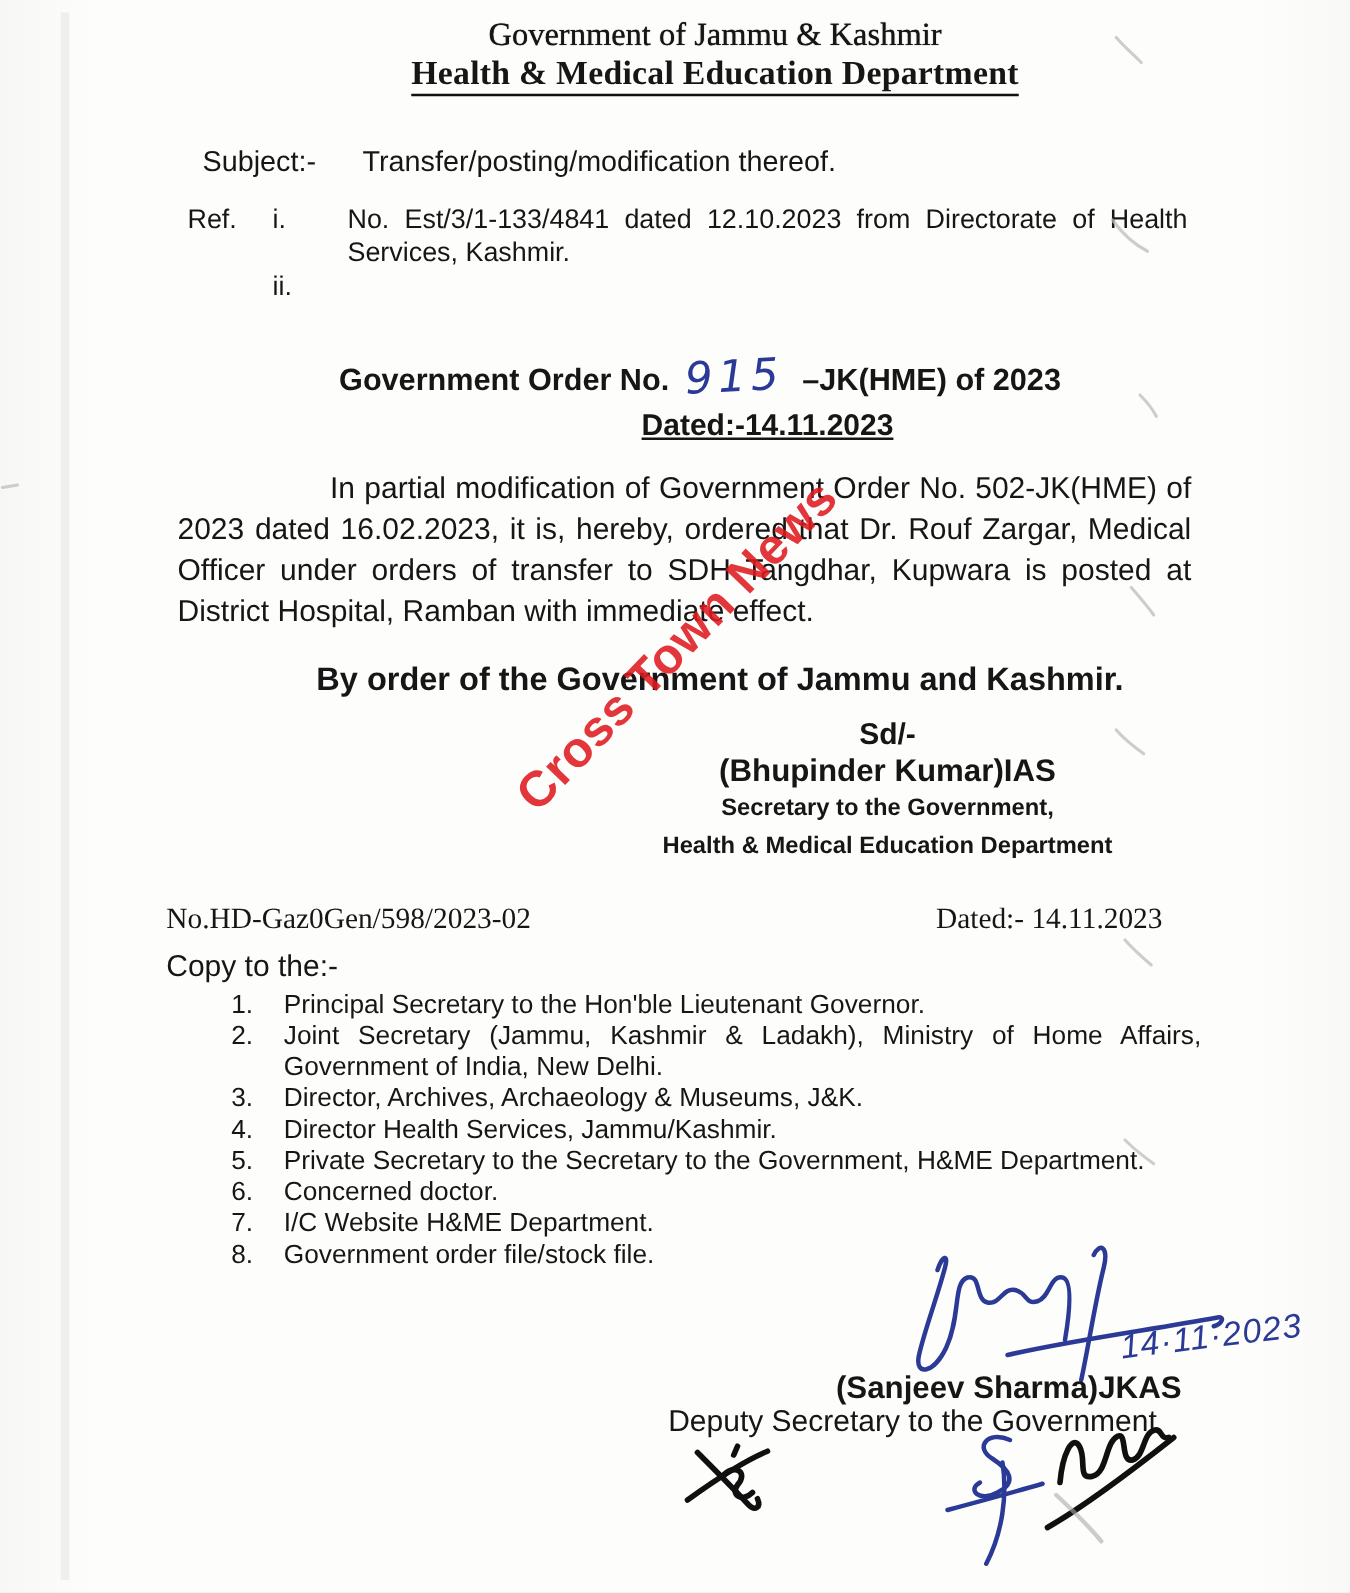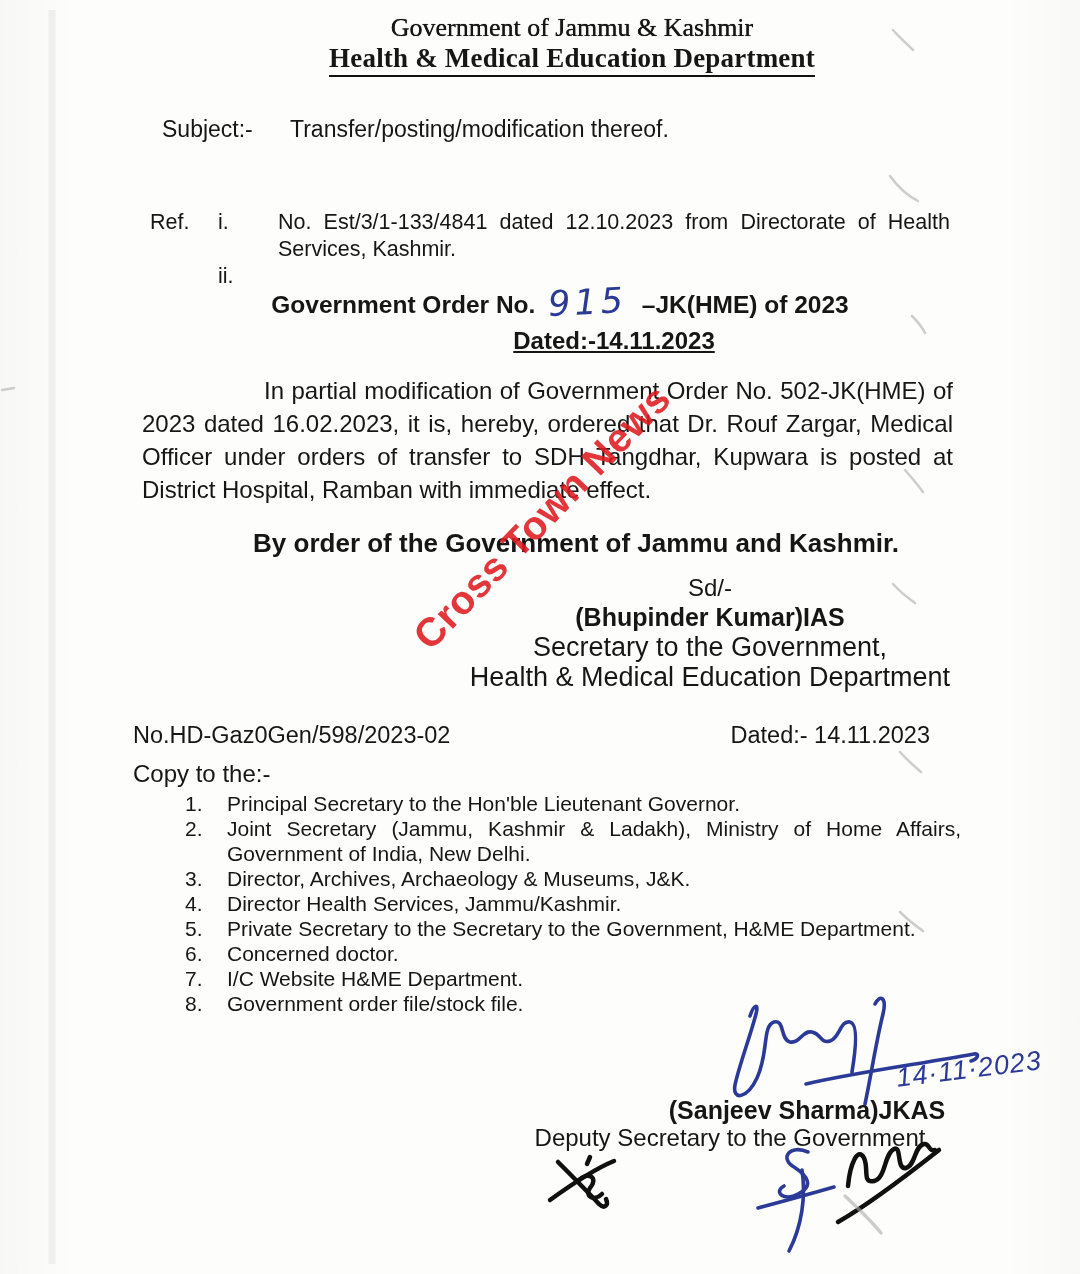--- a/index.html
+++ b/index.html
@@ -24,21 +24,21 @@
   .lh-line1,.lh-line3{font-size:26px;font-weight:400;text-shadow:0 0 0.7px #000;}
   .lh-line2{font-size:27px;font-weight:700;letter-spacing:0.2px;}
   .lh-line2 span{display:inline-block;border-bottom:2.5px solid #111;padding-bottom:1px;}
   
   .subject-row{position:absolute;top:116px;left:150px;display:flex;font-size:23px;margin-left:12px;}
   .subject-row .lbl{width:128px;flex:0 0 128px;}
   
   .ref-grid{
     position:absolute;top:162px;left:150px;width:800px;
     display:grid;grid-template-columns:68px 60px 1fr;
-    font-size:21.5px;line-height:27px;margin-top:47px;
+    font-size:21.5px;line-height:27px;
   }
   .ref-text{text-align:justify;}
   
   .order-heading{
     position:absolute;top:283px;left:0;right:0;
     text-align:center;padding-left:40px;
     font-weight:700;font-size:24.5px;line-height:36px;
   }
   .hand-number{
     display:inline-block;
@@ -57,27 +57,27 @@
     text-align:justify;text-indent:122px;
   }
   
   .by-order{
     position:absolute;top:528px;left:0;right:0;
     text-align:center;padding-left:72px;
     font-weight:700;font-size:26px;
   }
   
   .sd-block{position:absolute;top:574px;left:440px;width:540px;text-align:center;}
-  .sd{font-weight:400;font-size:24px;line-height:28px;}
+  .sd{font-weight:700;font-size:24px;line-height:28px;}
   .sd-name{font-weight:700;font-size:25px;line-height:30px;}
-  .sd-des1,.sd-des2{font-size:27px;line-height:30px;}
+  .sd-des1,.sd-des2{font-size:19px;line-height:30px;font-weight:bold;}
   
   .endorse-row{
     position:absolute;top:722px;left:133px;right:150px;
-    display:flex;justify-content:space-between;font-size:23.5px;
+    display:flex;justify-content:space-between;font-size:23.5px;font-family:Liberation Serif, serif;
   }
   .copy-heading{position:absolute;top:760px;left:133px;font-size:24px;}
   .copy-list{position:absolute;top:791px;left:185px;width:776px;font-size:21px;line-height:25px;}
   .copy-item{display:flex;}
   .copy-item .num{flex:0 0 42px;}
   .copy-item .txt{flex:1;}
   .copy-item.justify .txt{text-align:justify;}
   
   .sig-main{position:absolute;left:728px;top:992px;}
   .hand-date{

